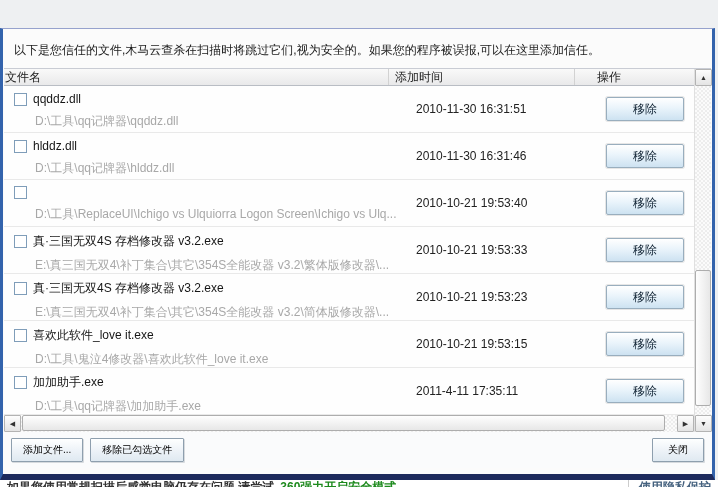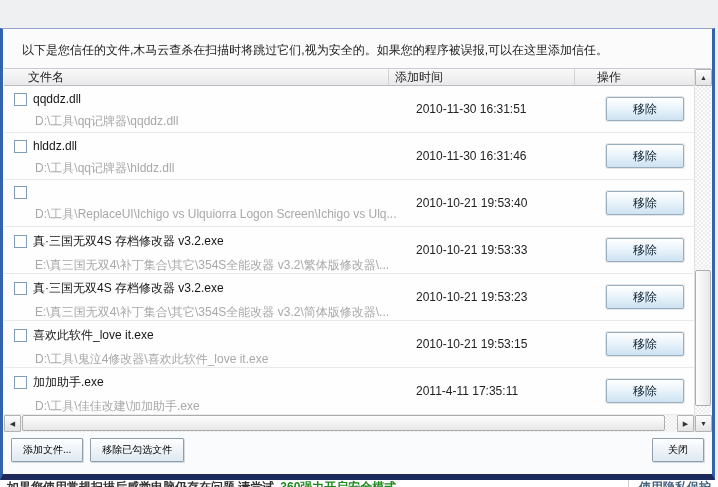--- a/index.html
+++ b/index.html
@@ -35,30 +35,30 @@
     color:#e9edf8; font-weight:bold; font-size:13px; line-height:20px;
     text-align:center; cursor:pointer;
   }
   .content {
     position:absolute; left:0; top:28px; right:0; bottom:0;
     background:#fbfbfb;
     border-top:1px solid #96a2cd;
     border-left:3px solid #3363ac; border-right:3px solid #3363ac;
     border-bottom:6px solid #1d2a5c;
   }
-  .desc { padding:13px 10px 9px 19px; color:#1a1a1a; }
+  .desc { padding:13px 10px 9px 11px; color:#1a1a1a; }
 
   .list { margin:0 1px; border-top:1px solid #c9ccd4; display:flex; }
   .list-main { width:691px; }
   .lheader {
     display:flex; height:17px; align-items:center;
     background:linear-gradient(180deg,#f9f9f9,#e9e9ea);
     border-bottom:1px solid #b9bdc4; color:#222;
   }
-  .lh-name { flex:1; padding-left:24px; }
+  .lh-name { flex:1; padding-left:1px; }
   .lh-time { width:186px; padding-left:6px; border-left:1px solid #d2d2d2; align-self:stretch; line-height:17px; }
   .lh-act  { width:120px;  padding-left:22px; border-left:1px solid #d2d2d2; align-self:stretch; line-height:17px; }
 
   .rows { background:#fdfdfd; }
   .row { display:flex; height:47px; border-bottom:1px solid #e9e9e9; background:#fefefe; }
   .cell-name { flex:1; padding:6px 0 0 10px; overflow:hidden; }
   .fline { display:flex; align-items:center; }
   .cb {
     width:13px; height:13px; background:#fff; border:1px solid #7f9db9;
     flex:0 0 auto; cursor:pointer;
@@ -231,21 +231,21 @@
               <button class="rm">移除</button>
             </div>
           </div>
 
           <div class="row">
             <div class="cell-name">
               <div class="fline">
                 <span class="cb"></span>
                 <span class="fname">加加助手.exe</span>
               </div>
-              <div class="fpath">D:\工具\佳佳改建\加加助手.exe</div>
+              <div class="fpath">D:\工具\qq记牌器\加加助手.exe</div>
             </div>
             <div class="cell-time">2011-4-11 17:35:11</div>
             <div class="cell-action">
               <button class="rm">移除</button>
             </div>
           </div>
 
         </div>
 
         <div class="hscroll">

